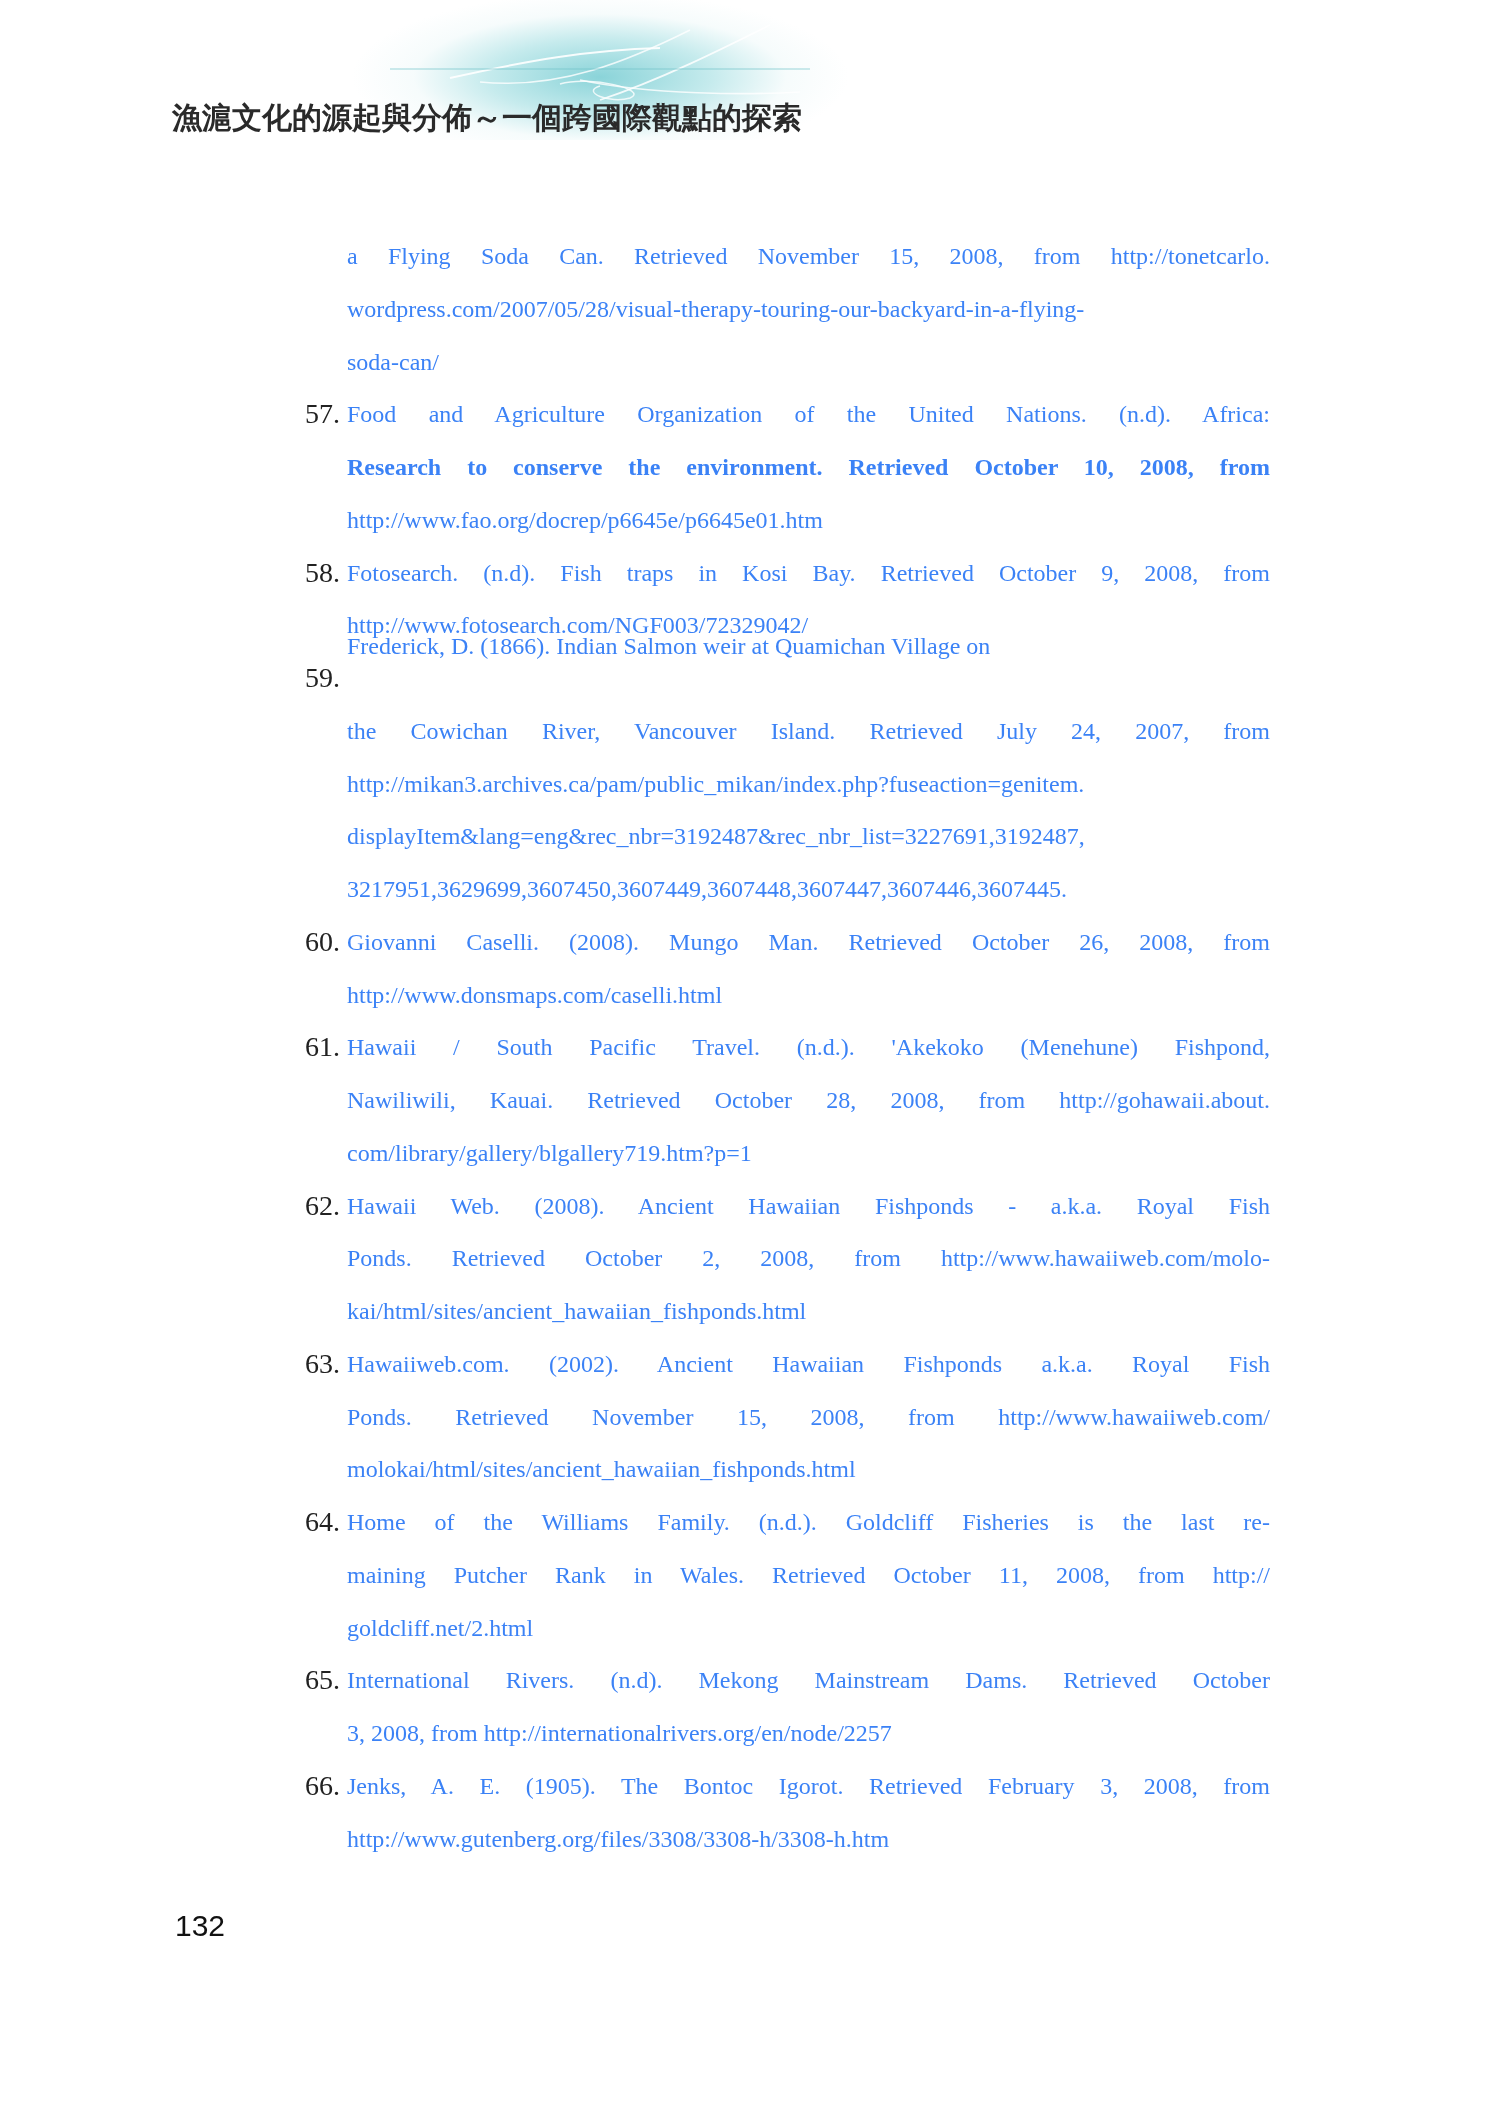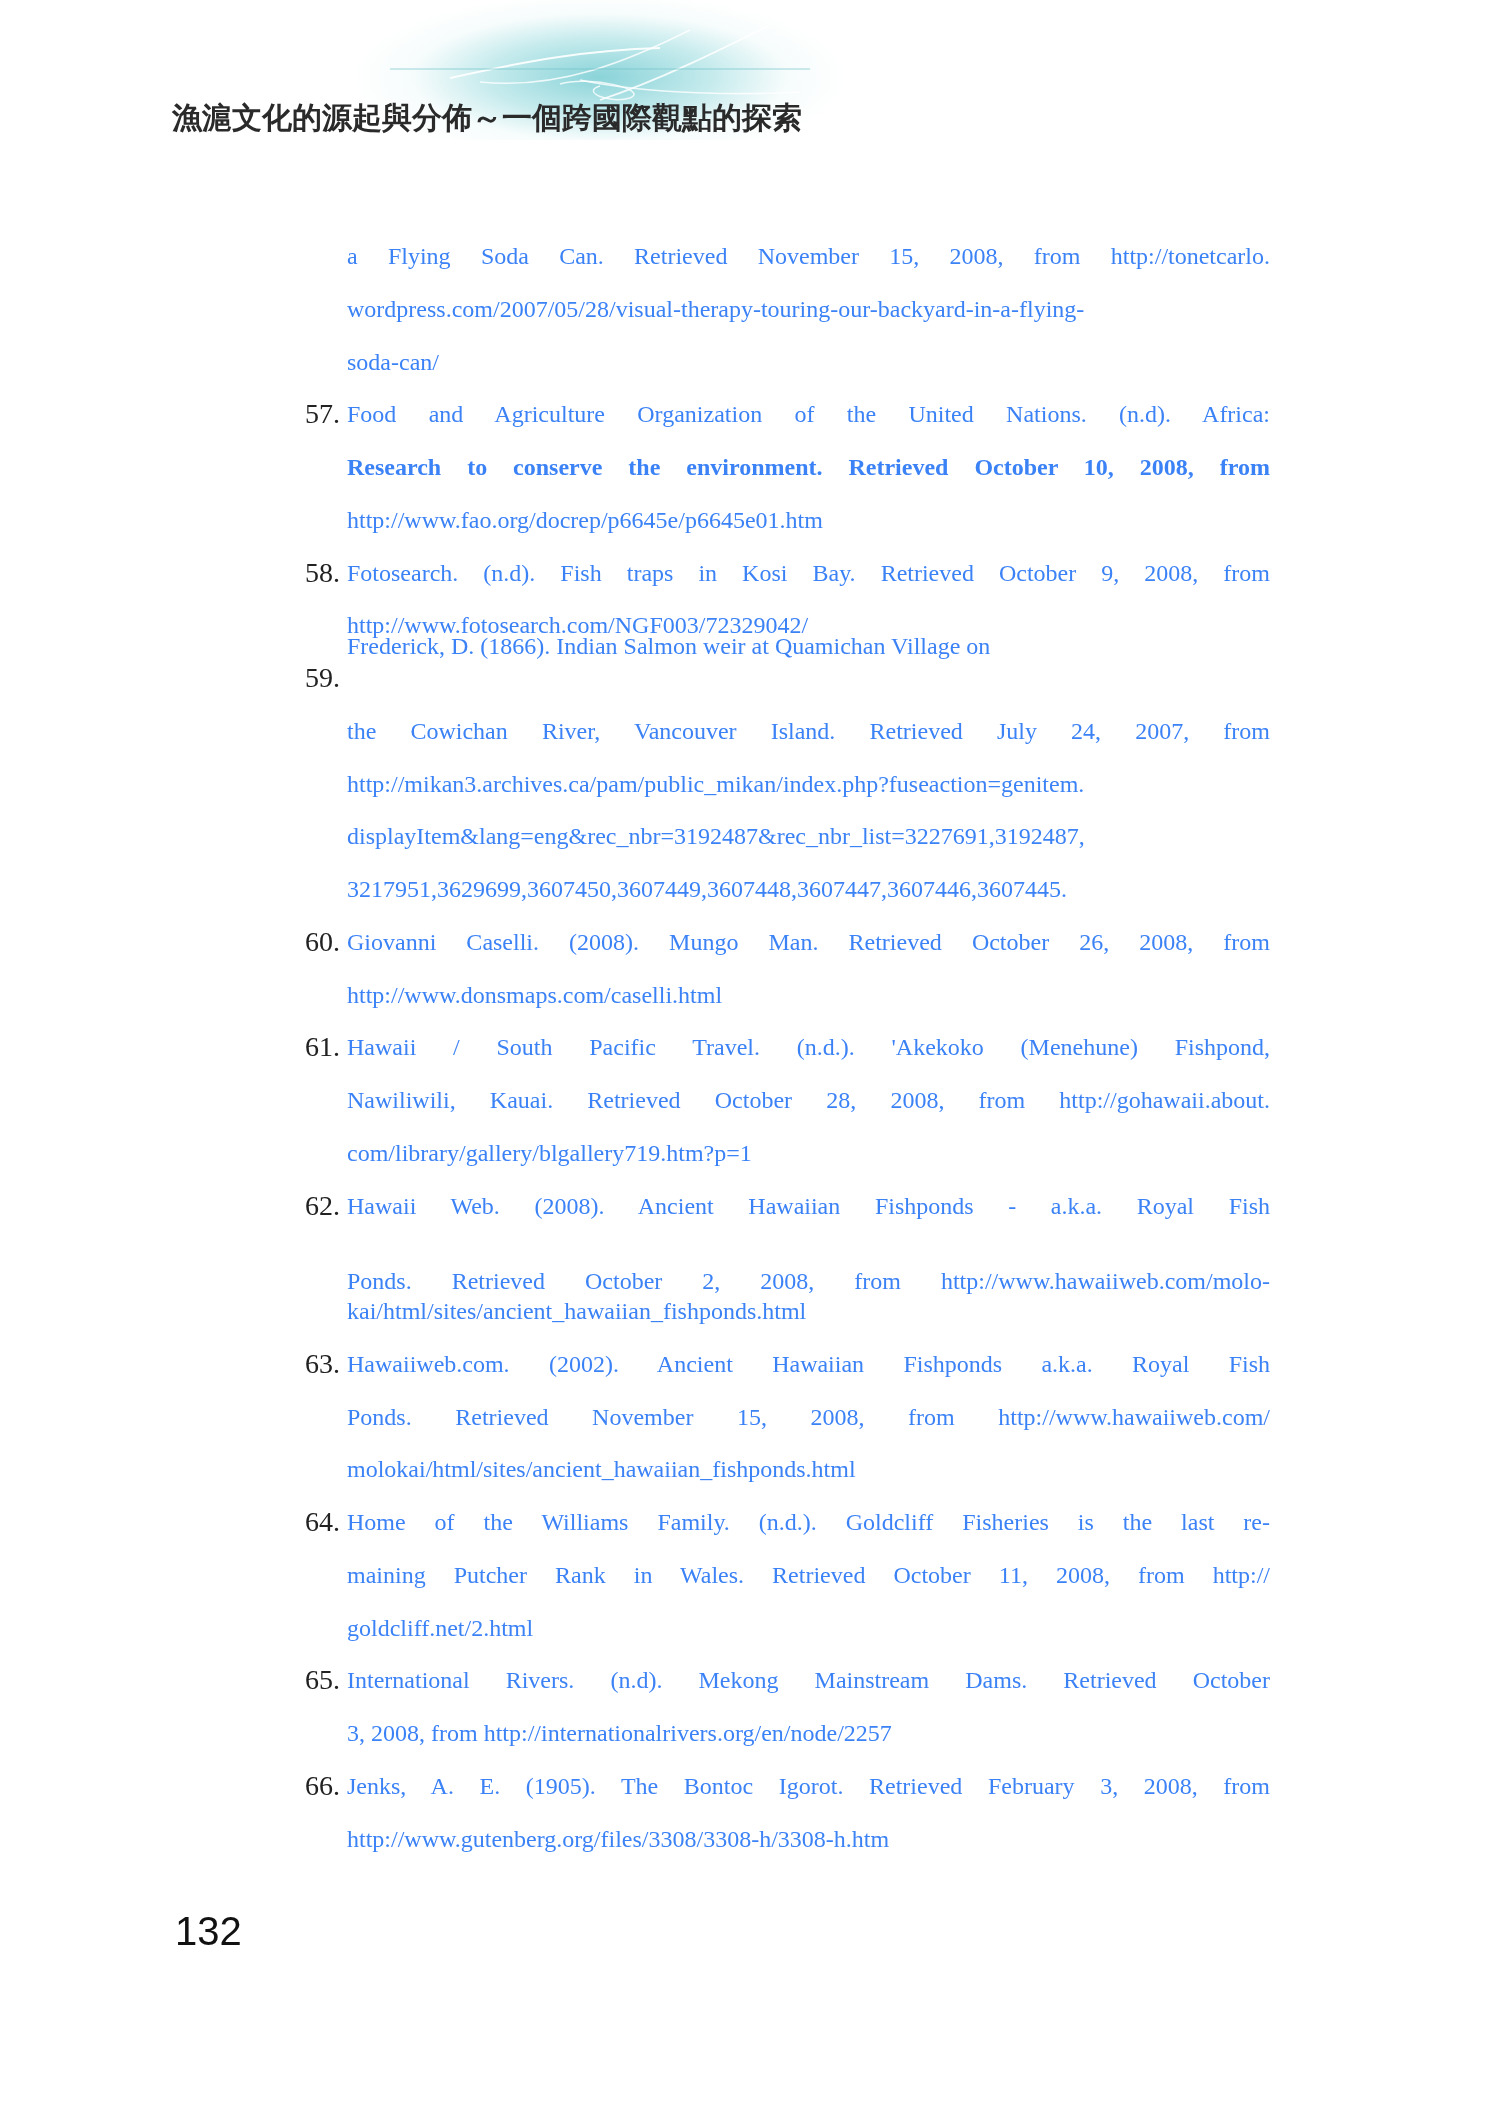--- a/index.html
+++ b/index.html
@@ -21,21 +21,21 @@
       font-family: "Liberation Serif", serif; font-size: 24px; color: #3b82f6;
       white-space: nowrap; line-height: 40px;
     }
     .line.j { text-align: justify; text-align-last: justify; }
     .num {
       position: absolute; left: 305px; height: 40px; line-height: 40px;
       font-family: "Liberation Serif", serif; font-size: 28px; color: #222;
     }
     .page-number {
       position: absolute; left: 175px; top: 1909px;
-      font-family: "Liberation Sans", sans-serif; font-size: 40px; color: #111;
+      font-family: "Liberation Sans", sans-serif; font-size: 30px; color: #111;
     }
   </style>
 </head>
 <body>
 
 <div class="banner">
   <svg viewBox="0 0 540 140">
     <path d="M120 78 C 200 60, 260 50, 330 48" stroke="#ffffff" stroke-width="2" fill="none" opacity="0.9"></path>
     <path d="M150 82 C 230 90, 300 60, 360 30" stroke="#ffffff" stroke-width="1.6" fill="none" opacity="0.8"></path>
     <path d="M250 80 C 320 95, 420 95, 470 92" stroke="#ffffff" stroke-width="1.6" fill="none" opacity="0.8"></path>
@@ -66,21 +66,21 @@
     <div class="line" style="top: 869px;">3217951,3629699,3607450,3607449,3607448,3607447,3607446,3607445.</div>
     <div class="num" style="top: 921.75px;">60.</div>
     <div class="line j" style="top: 921.75px;">Giovanni Caselli. (2008). Mungo Man. Retrieved October 26, 2008, from</div>
     <div class="line" style="top: 974.5px;">http://www.donsmaps.com/caselli.html</div>
     <div class="num" style="top: 1027.25px;">61.</div>
     <div class="line j" style="top: 1027.25px;">Hawaii / South Pacific Travel. (n.d.). 'Akekoko (Menehune) Fishpond,</div>
     <div class="line j" style="top: 1080px;">Nawiliwili, Kauai. Retrieved October 28, 2008, from http://gohawaii.about.</div>
     <div class="line" style="top: 1132.75px;">com/library/gallery/blgallery719.htm?p=1</div>
     <div class="num" style="top: 1185.5px;">62.</div>
     <div class="line j" style="top: 1185.5px;">Hawaii Web. (2008). Ancient Hawaiian Fishponds - a.k.a. Royal Fish</div>
-    <div class="line j" style="top: 1238.25px; margin-top: 23px;">Ponds. Retrieved October 2, 2008, from http://www.hawaiiweb.com/molo-</div>
+    <div class="line j" style="top: 1238.25px;">Ponds. Retrieved October 2, 2008, from http://www.hawaiiweb.com/molo-</div>
     <div class="line" style="top: 1291px;">kai/html/sites/ancient_hawaiian_fishponds.html</div>
     <div class="num" style="top: 1343.75px;">63.</div>
     <div class="line j" style="top: 1343.75px;">Hawaiiweb.com. (2002). Ancient Hawaiian Fishponds a.k.a. Royal Fish</div>
     <div class="line j" style="top: 1396.5px;">Ponds. Retrieved November 15, 2008, from http://www.hawaiiweb.com/</div>
     <div class="line" style="top: 1449.25px;">molokai/html/sites/ancient_hawaiian_fishponds.html</div>
     <div class="num" style="top: 1502px;">64.</div>
     <div class="line j" style="top: 1502px;">Home of the Williams Family. (n.d.). Goldcliff Fisheries is the last re-</div>
     <div class="line j" style="top: 1554.75px;">maining Putcher Rank in Wales. Retrieved October 11, 2008, from http://</div>
     <div class="line" style="top: 1607.5px;">goldcliff.net/2.html</div>
     <div class="num" style="top: 1660.25px;">65.</div>

